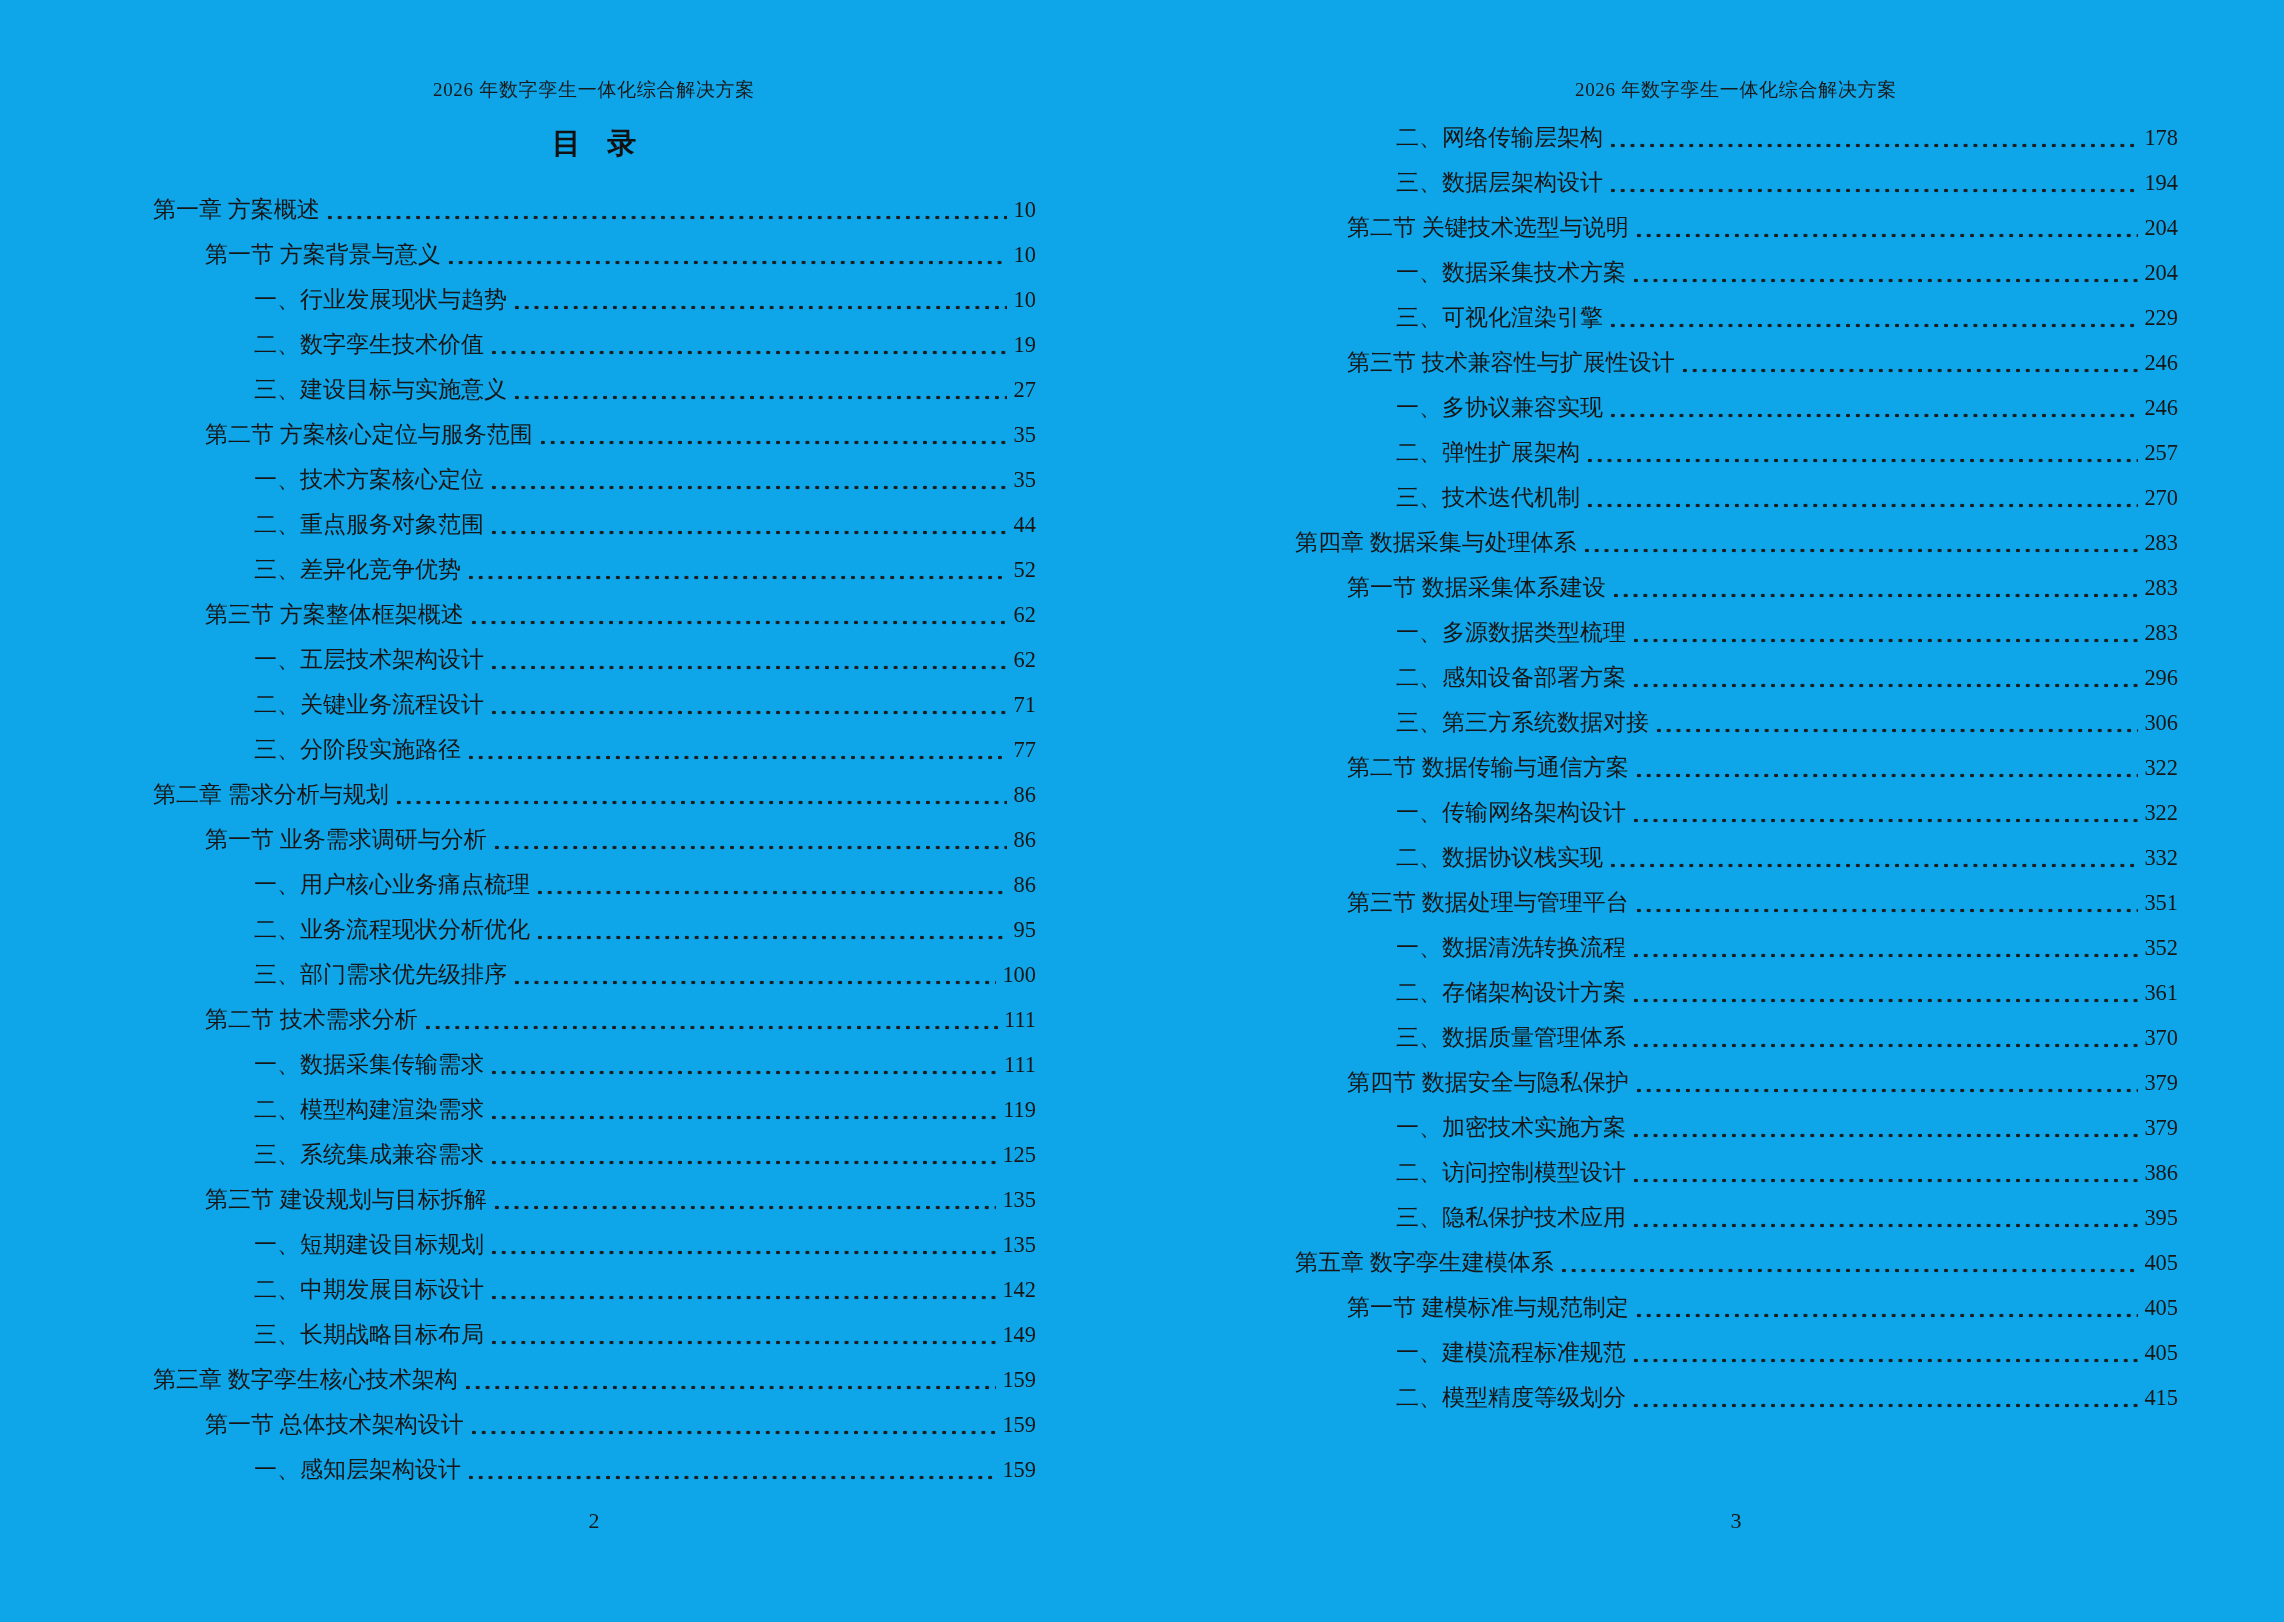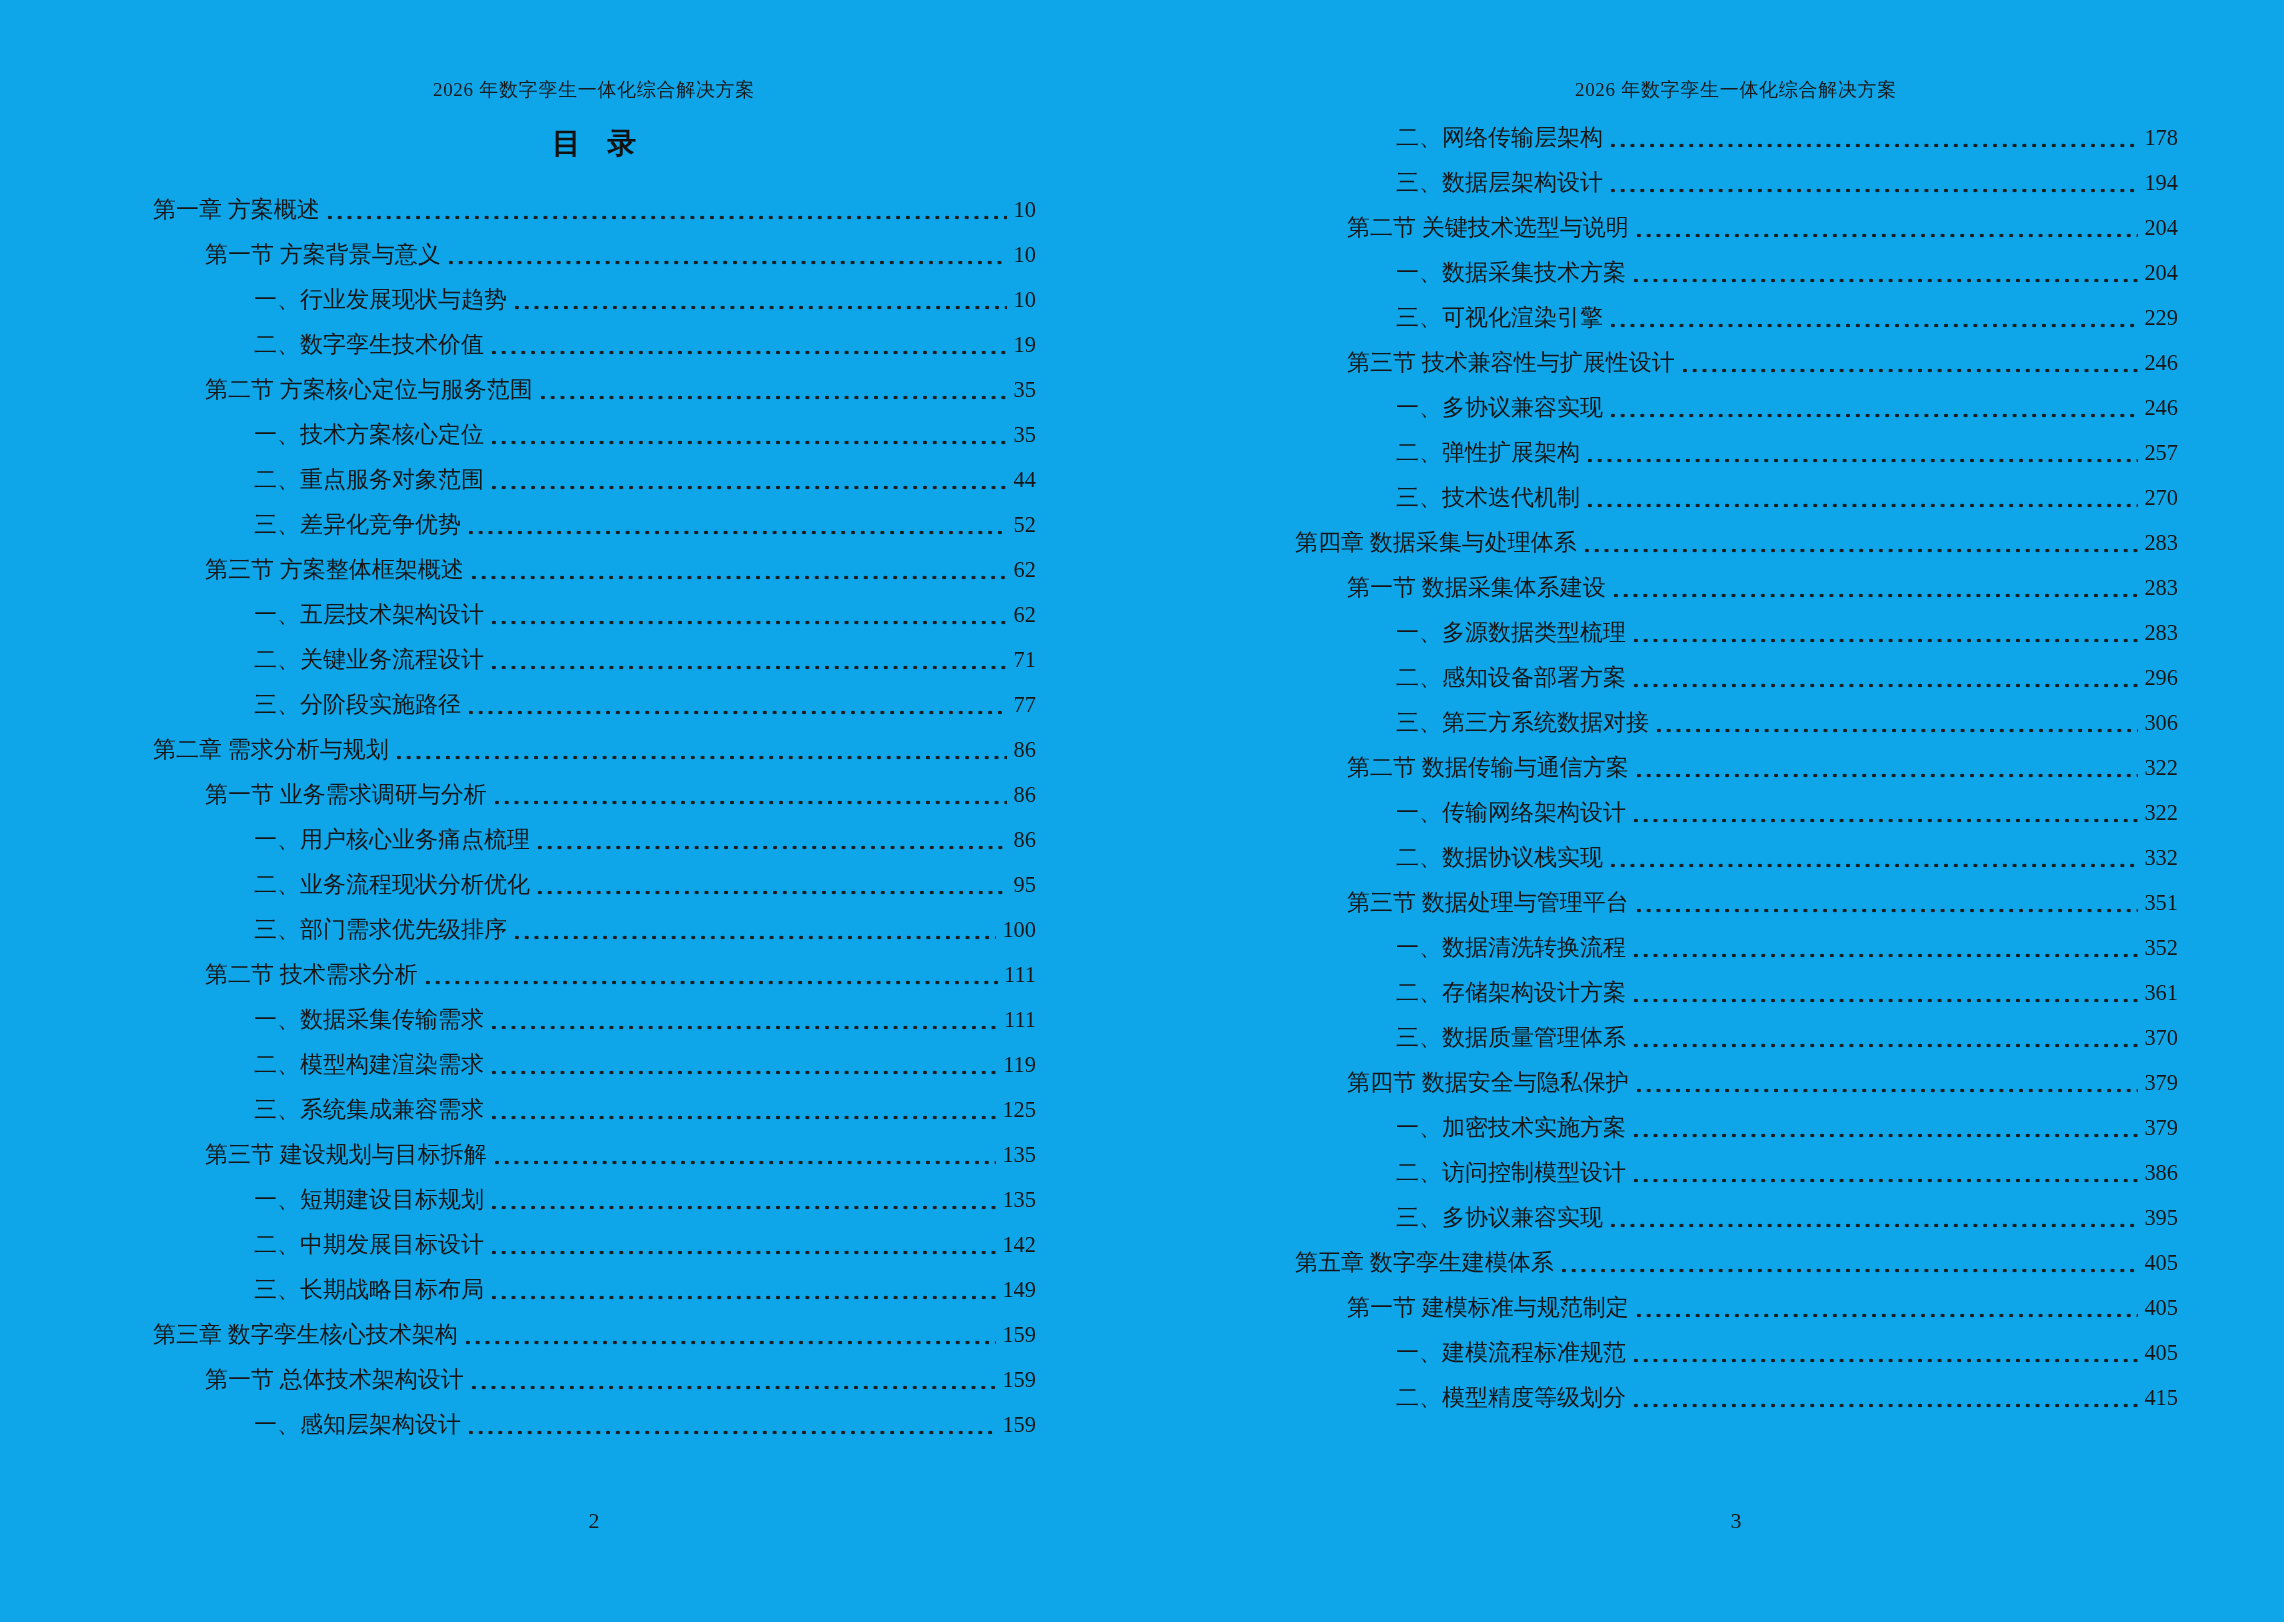--- a/index.html
+++ b/index.html
@@ -117,20 +117,25 @@
       <div class="toc-row level-item">
         <span class="entry-title">一、行业发展现状与趋势</span>
         <span class="leader"></span>
         <span class="entry-page">10</span>
       </div>
       <div class="toc-row level-item">
         <span class="entry-title">二、数字孪生技术价值</span>
         <span class="leader"></span>
         <span class="entry-page">19</span>
       </div>
+      <div class="toc-row level-item">
+        <span class="entry-title">三、建设目标与实施意义</span>
+        <span class="leader"></span>
+        <span class="entry-page">27</span>
+      </div>
       <div class="toc-row level-section">
         <span class="entry-title">第二节 方案核心定位与服务范围</span>
         <span class="leader"></span>
         <span class="entry-page">35</span>
       </div>
       <div class="toc-row level-item">
         <span class="entry-title">一、技术方案核心定位</span>
         <span class="leader"></span>
         <span class="entry-page">35</span>
       </div>
@@ -365,21 +370,21 @@
         <span class="entry-title">一、加密技术实施方案</span>
         <span class="leader"></span>
         <span class="entry-page">379</span>
       </div>
       <div class="toc-row level-item">
         <span class="entry-title">二、访问控制模型设计</span>
         <span class="leader"></span>
         <span class="entry-page">386</span>
       </div>
       <div class="toc-row level-item">
-        <span class="entry-title">三、多协议兼容实现</span>
+        <span class="entry-title">三、隐私保护技术应用</span>
         <span class="leader"></span>
         <span class="entry-page">395</span>
       </div>
       <div class="toc-row level-chapter">
         <span class="entry-title">第五章 数字孪生建模体系</span>
         <span class="leader"></span>
         <span class="entry-page">405</span>
       </div>
       <div class="toc-row level-section">
         <span class="entry-title">第一节 建模标准与规范制定</span>

